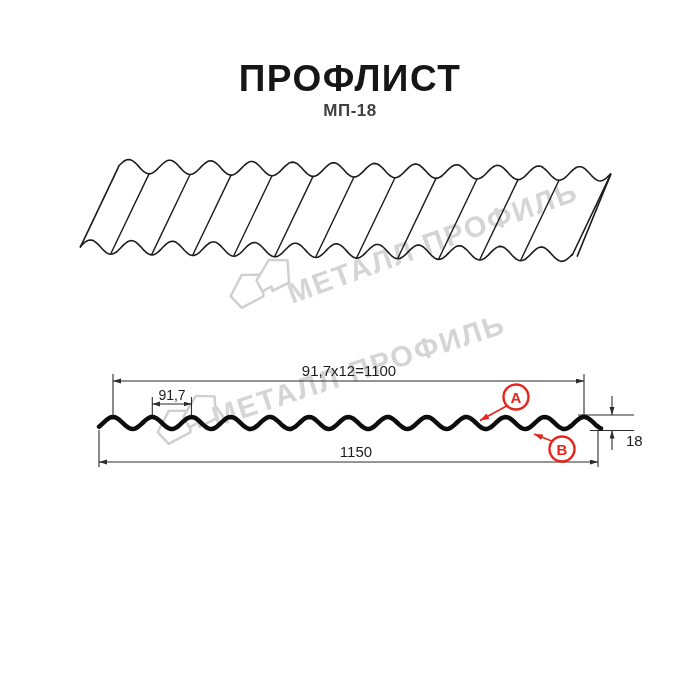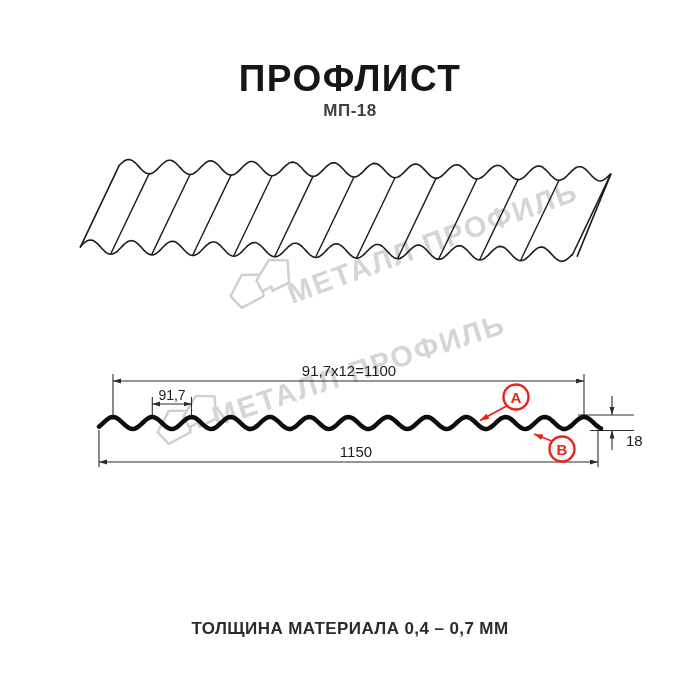--- a/index.html
+++ b/index.html
@@ -111,14 +111,13 @@
         <circle class="red-circle" cx="516" cy="397" r="12.5"></circle>
         <text class="red-letter" x="516" y="402.5">A</text>
 
         <line class="red-line" x1="553" y1="441.5" x2="534" y2="434" marker-end="url(#arrR)"></line>
         <circle class="red-circle" cx="562" cy="449" r="12.5"></circle>
         <text class="red-letter" x="562" y="454.5">B</text>
       </g>
     </g>
   </svg>
 
-  <div class="footer">ТОЛЩИНА МАТЕРИАЛА 0,4 – 0,7 ММ</div>
 </div>
 
 </body></html>

